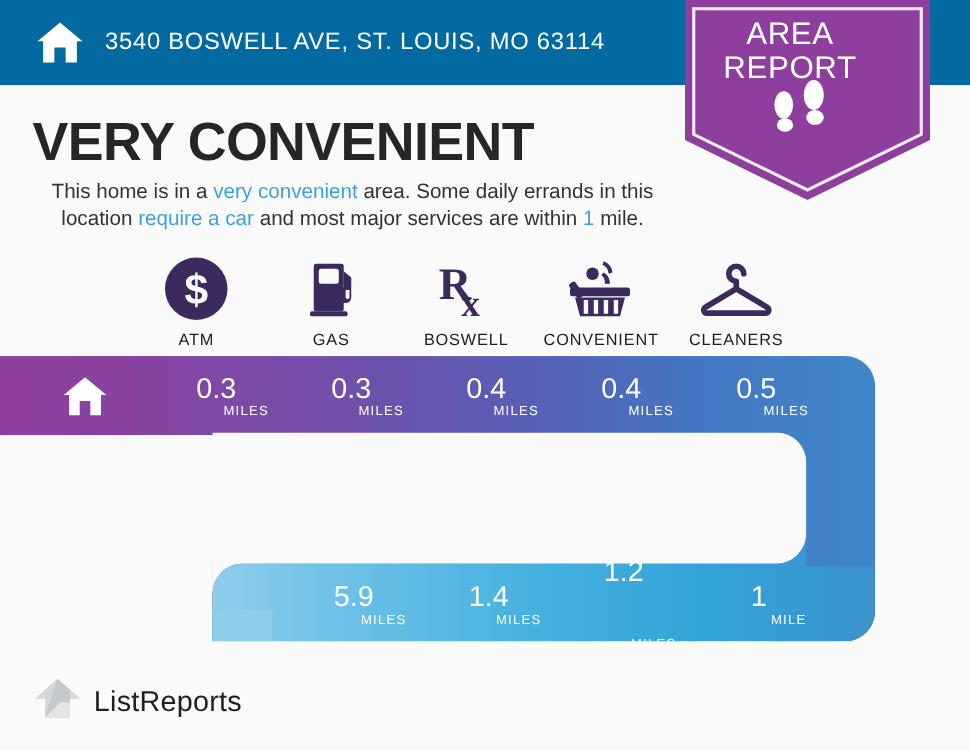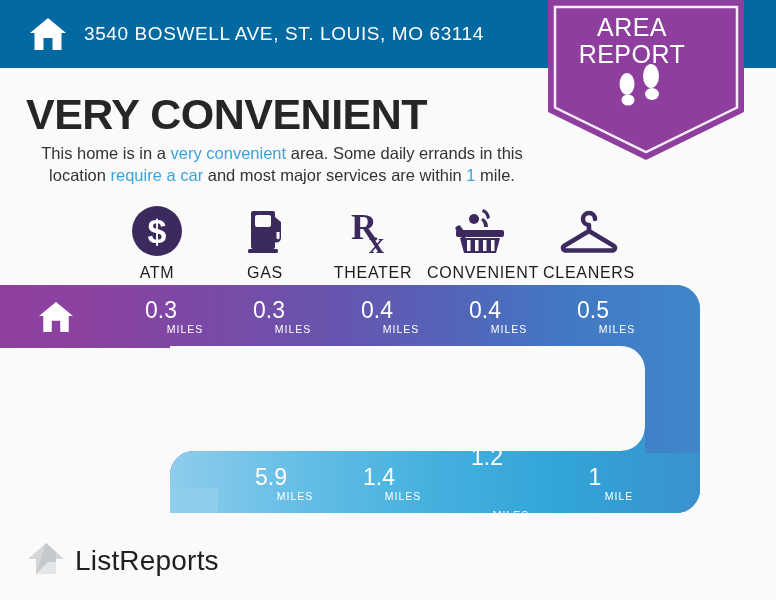--- a/index.html
+++ b/index.html
@@ -42,39 +42,39 @@
     position:absolute; left:26px; top:142px; width:512px;
     font-size:16.5px; line-height:22px; color:#333;text-align:center;
   }
   .hl { color:#3aa3dd; }
 
   
   .icon-row { position:absolute; display:flex; }
   .icon-cell { width:108px; text-align:center; }
   .icon-box { height:54px; display:flex; align-items:flex-end; justify-content:center; }
   .icon-label {
-    margin-top:7px; font-size:16px; letter-spacing:0.7px;
+    margin-top:7px; font-size:13px; letter-spacing:0.7px;
     color:#1c1c1c; font-weight:500;
   }
   .icn { fill:#3c2a5e; }
 
   
   .snake { position:absolute; left:0; top:283px; width:776px; height:230px; }
 
-  .cells { position:absolute; left:4px; top:0; width:680px; height:230px;text-decoration:underline; }
+  .cells { position:absolute; left:16px; top:0; width:680px; height:230px;text-decoration:underline; }
   .cell {
     position:absolute; display:flex; flex-direction:column;
     align-items:center; justify-content:center; color:#fff;
   }
   .cell .num { font-size:23px; line-height:24px; font-weight:400; }
   .cell .unit { font-size:10.5px; letter-spacing:1px; margin-top:1px;margin-left:48px; }
 
   
   .logo-wrap { position:absolute; left:26px; top:540px; display:flex; align-items:center; }
-  .logo-text { font-size:28px; color:#1f1f1f; margin-left:9px; letter-spacing:0.2px; }
+  .logo-text { font-size:23px; color:#1f1f1f; margin-left:9px; letter-spacing:0.2px; }
   .disclaimer {
     position:absolute; left:340px; top:545px; width:420px;
     font-size:10.5px; line-height:14px; color:#2b2b2b;
   }
   .disclaimer b { font-weight:bold; }
 </style>
 </head>
 <body>
 
 <div id="page">
@@ -136,21 +136,21 @@
       </div>
       <div class="icon-label">GAS</div>
     </div>
     <div class="icon-cell">
       <div class="icon-box">
         <svg width="52" height="52" viewBox="0 0 52 52">
           <text x="4" y="34" class="icn" font-size="36" font-weight="bold" font-family="Liberation Serif, serif">R</text>
           <text x="22" y="48" class="icn" font-size="30" font-weight="bold" font-family="Liberation Serif, serif">x</text>
         </svg>
       </div>
-      <div class="icon-label">THEATER</div>
+      <div class="icon-label">BOSWELL</div>
     </div>
     <div class="icon-cell">
       <div class="icon-box">
         <svg width="56" height="52" viewBox="0 0 56 52">
           <g class="icn">
             <circle cx="21" cy="14" r="5"></circle>
             <path d="M30 4 q6 2 7 9 l-3 1 q-1-6-5-7 Z"></path>
             <path d="M30 13 q5 3 5 9 h-4 q0-5-3-7 Z"></path>
             <rect x="5" y="20" width="6" height="14" rx="2" transform="rotate(-35 8 27)"></rect>
             <rect x="3" y="25" width="48" height="7" rx="2"></rect>

